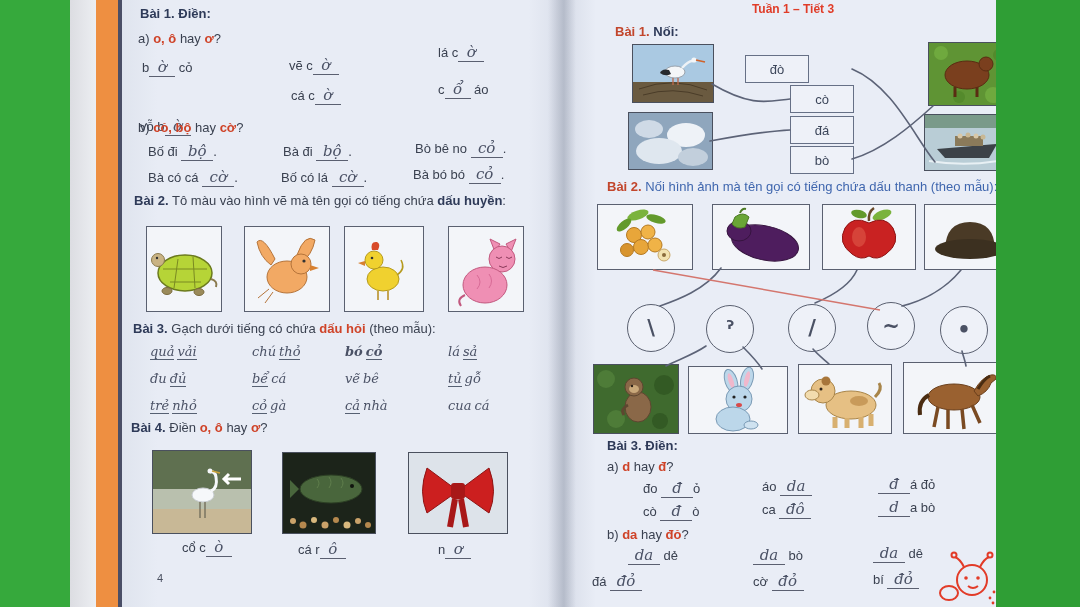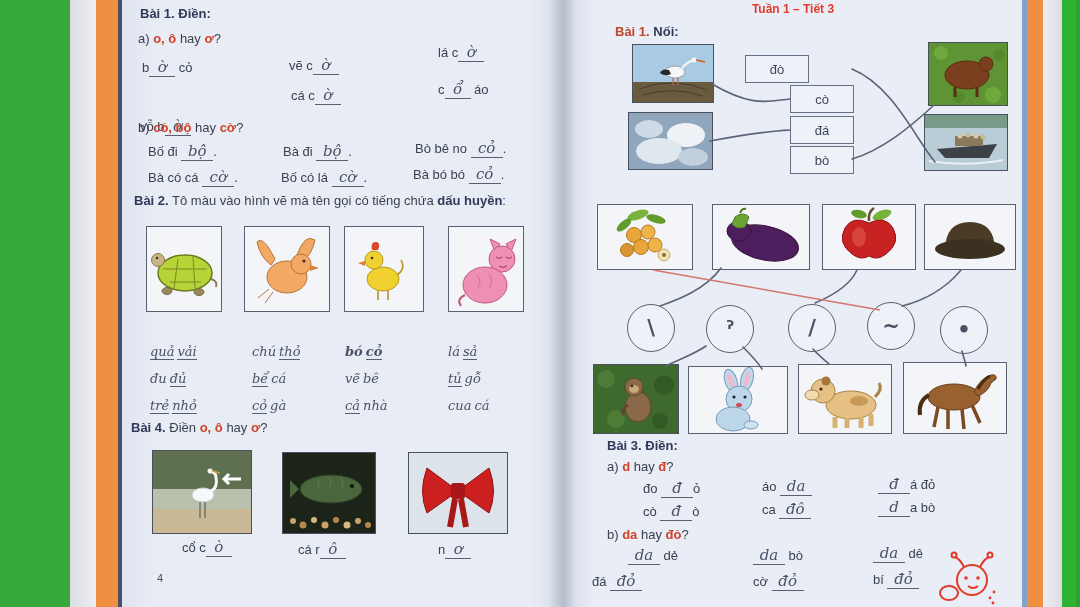--- a/index.html
+++ b/index.html
@@ -1,16 +1,16 @@
 <!DOCTYPE html>
 <html><head>
 <meta charset="utf-8">
 <style>
   html,body{margin:0;padding:0;background:#2f9e35;}
-  .canvas{position:relative;width:1076px;height:607px;overflow:hidden;
+  .canvas{position:relative;width:996px;height:607px;overflow:hidden;
           background:#bef264;font-family:"Liberation Sans",sans-serif;}
   .abs{position:absolute;}
   .strip{position:absolute;top:0;height:607px;}
   .page{position:absolute;top:0;height:607px;}
   .page-left{left:122px;width:442px;background:linear-gradient(90deg,#dfe4ee 0%,#e8ecf5 8%,#e8ecf5 92%,#d9deea 100%);}
   .page-right{left:564px;width:458px;background:linear-gradient(90deg,#d7dce8 0%,#e9edf6 7%,#e9edf6 100%);}
   .spine{position:absolute;left:548px;top:0;width:28px;height:607px;
          background:linear-gradient(90deg,rgba(90,100,120,0) 0%,rgba(90,100,120,.28) 55%,rgba(90,100,120,0) 100%);}
   .t{font-size:13px;color:#3a4150;white-space:nowrap;}
   .bai{font-weight:bold;color:#2e3a58;}
@@ -113,20 +113,21 @@
       <path d="M46 25 l-5 -13 10 5 Z" fill="#ef8fb4" stroke="#c2597f"></path>
       <path d="M62 25 l5 -13 -10 5 Z" fill="#ef8fb4" stroke="#c2597f"></path>
       <circle cx="53" cy="32" r="13" fill="#ef8fb4" stroke="#c2597f"></circle>
       <ellipse cx="36" cy="58" rx="22" ry="18" fill="#ef8fb4" stroke="#c2597f"></ellipse>
       <path d="M47 30 q3 3 6 0 M57 30 q3 3 6 0 M50 39 q4 3 8 0" stroke="#8a3a5a" fill="none"></path>
       <path d="M16 68 q-9 4 -4 11" stroke="#c2597f" stroke-width="2" fill="none"></path>
       <path d="M28 48 q6 7 0 14 M40 47 q5 7 0 14" stroke="#d86a96" fill="none"></path>
     </svg>
   </div>
 
+  <div class="abs t" style="left:133px;top:321px;"><span class="bai">Bài 3.</span><span> Gạch dưới tiếng có chứa </span><span class="red">dấu hỏi</span><span> (theo mẫu):</span></div>
 
   <div class="abs t hw" style="left:150px;top:344px;"><span class="w u">quả</span><span class="w u">vải</span></div>
   <div class="abs t hw" style="left:252px;top:344px;"><span class="w">chú</span><span class="w u">thỏ</span></div>
   <div class="abs t hw" style="left:345px;top:344px;font-weight:bold;"><span class="w">bó</span><span class="w u">cỏ</span></div>
   <div class="abs t hw" style="left:448px;top:344px;"><span class="w">lá</span><span class="w u">sả</span></div>
   <div class="abs t hw" style="left:150px;top:371px;"><span class="w">đu</span><span class="w u">đủ</span></div>
   <div class="abs t hw" style="left:252px;top:371px;"><span class="w u">bể</span><span class="w">cá</span></div>
   <div class="abs t hw" style="left:345px;top:371px;"><span class="w">vẽ</span><span class="w">bê</span></div>
   <div class="abs t hw" style="left:448px;top:371px;"><span class="w u">tủ</span><span class="w">gỗ</span></div>
   <div class="abs t hw" style="left:150px;top:398px;"><span class="w u">trẻ</span><span class="w u">nhỏ</span></div>
@@ -232,20 +233,21 @@
         <circle cx="58" cy="22" r="2.5" fill="#c9b894"></circle>
       <path d="M4 46 q38 6 74 -1" stroke="#e8f0f4" stroke-width="2" fill="none"></path>
     </svg>
   </div>
 
   <div class="wordbox" style="left:745px;top:55px;">đò</div>
   <div class="wordbox" style="left:790px;top:85px;">cò</div>
   <div class="wordbox" style="left:790px;top:116px;">đá</div>
   <div class="wordbox" style="left:790px;top:146px;">bò</div>
 
+  <div class="abs t" style="left:607px;top:179px;"><span class="bai-red">Bài 2.</span><span class="blue"> Nối hình ảnh mà tên gọi có tiếng chứa dấu thanh (theo mẫu):</span></div>
 
   <div class="frame" style="left:597px;top:204px;width:94px;height:64px;">
     <svg viewBox="0 0 94 64" width="94" height="64">
       <ellipse cx="40" cy="10" rx="11" ry="4.5" fill="#7ab33c" transform="rotate(-18 40 10)"></ellipse>
       <ellipse cx="58" cy="14" rx="10" ry="4" fill="#639a2c" transform="rotate(16 58 14)"></ellipse>
       <ellipse cx="26" cy="20" rx="9" ry="4" fill="#639a2c" transform="rotate(-40 26 20)"></ellipse>
       <circle cx="36" cy="30" r="7.5" fill="#e8a63a" stroke="#b57a22"></circle>
       <circle cx="50" cy="27" r="7" fill="#f0b347" stroke="#b57a22"></circle>
       <circle cx="43" cy="42" r="7.5" fill="#e8a63a" stroke="#b57a22"></circle>
       <circle cx="57" cy="40" r="7" fill="#f0b347" stroke="#b57a22"></circle>

